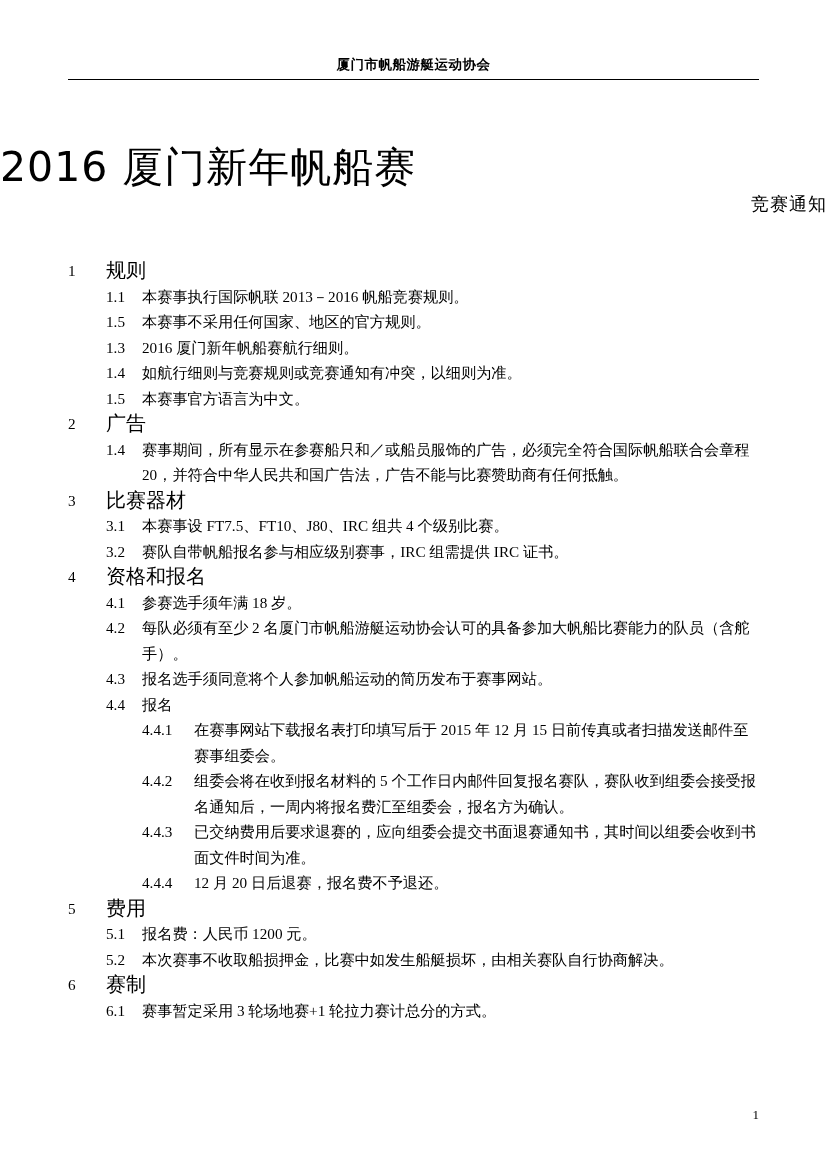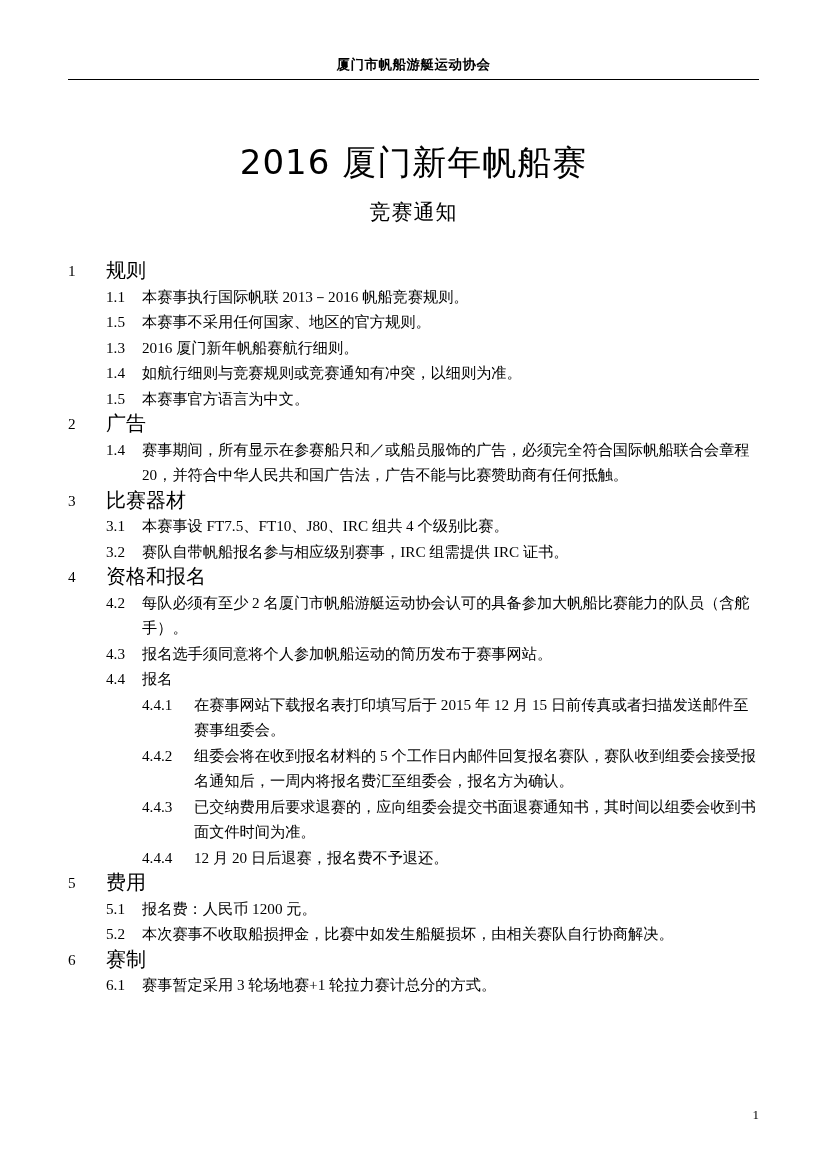--- a/index.html
+++ b/index.html
@@ -41,34 +41,34 @@
   .header-rule {
     border-bottom: 1.2px solid #000;
     width: 100%;
   }
   
   .doc-title {
     position: absolute;
     left: 0;
     right: 0;
     top: 140px;
-    text-align: center;
+    text-align: left;
     font-family: "DejaVu Sans", "Liberation Sans", sans-serif;
-    font-size: 34px;
+    font-size: 41px;
     font-weight: normal;
     letter-spacing: 1px;
   }
   .doc-subtitle {
     position: absolute;
     left: 0;
     right: 0;
-    top: 198px;
-    text-align: center;
+    top: 192px;
+    text-align: right;
     font-family: "DejaVu Sans", "Liberation Sans", sans-serif;
-    font-size: 21px;
+    font-size: 18px;
     font-weight: normal;
     letter-spacing: 1px;
   }
   
   .content {
     position: absolute;
     left: 68px;
     top: 258px;
     width: 692px;
     font-size: 15.2px;
@@ -167,20 +167,24 @@
     <div class="row lv2">
       <span class="num">3.2</span>
       <span class="txt">赛队自带帆船报名参与相应级别赛事，IRC 组需提供 IRC 证书。</span>
     </div>
 
     <div class="row lv1">
       <span class="num">4</span>
       <span class="txt">资格和报名</span>
     </div>
     <div class="row lv2">
+      <span class="num">4.1</span>
+      <span class="txt">参赛选手须年满 18 岁。</span>
+    </div>
+    <div class="row lv2">
       <span class="num">4.2</span>
       <span class="txt">每队必须有至少 2 名厦门市帆船游艇运动协会认可的具备参加大帆船比赛能力的队员（含舵手）。</span>
     </div>
     <div class="row lv2">
       <span class="num">4.3</span>
       <span class="txt">报名选手须同意将个人参加帆船运动的简历发布于赛事网站。</span>
     </div>
     <div class="row lv2">
       <span class="num">4.4</span>
       <span class="txt">报名</span>

